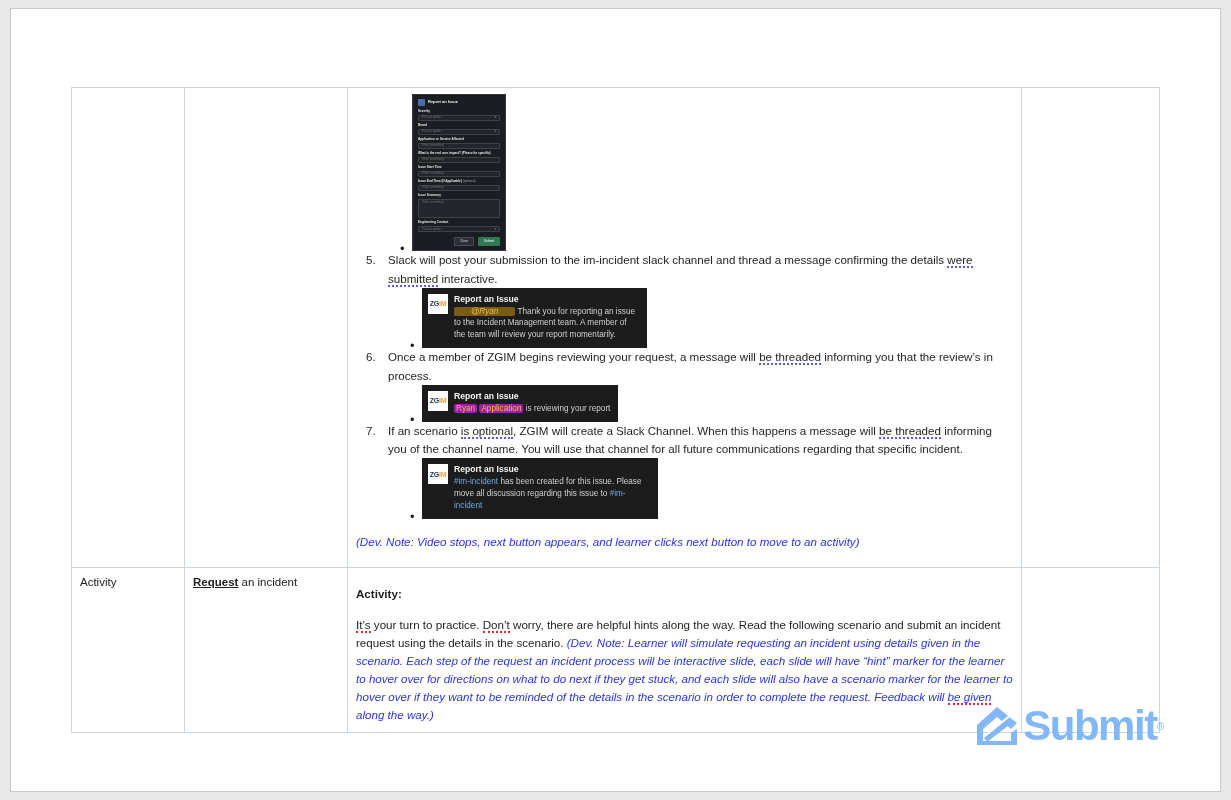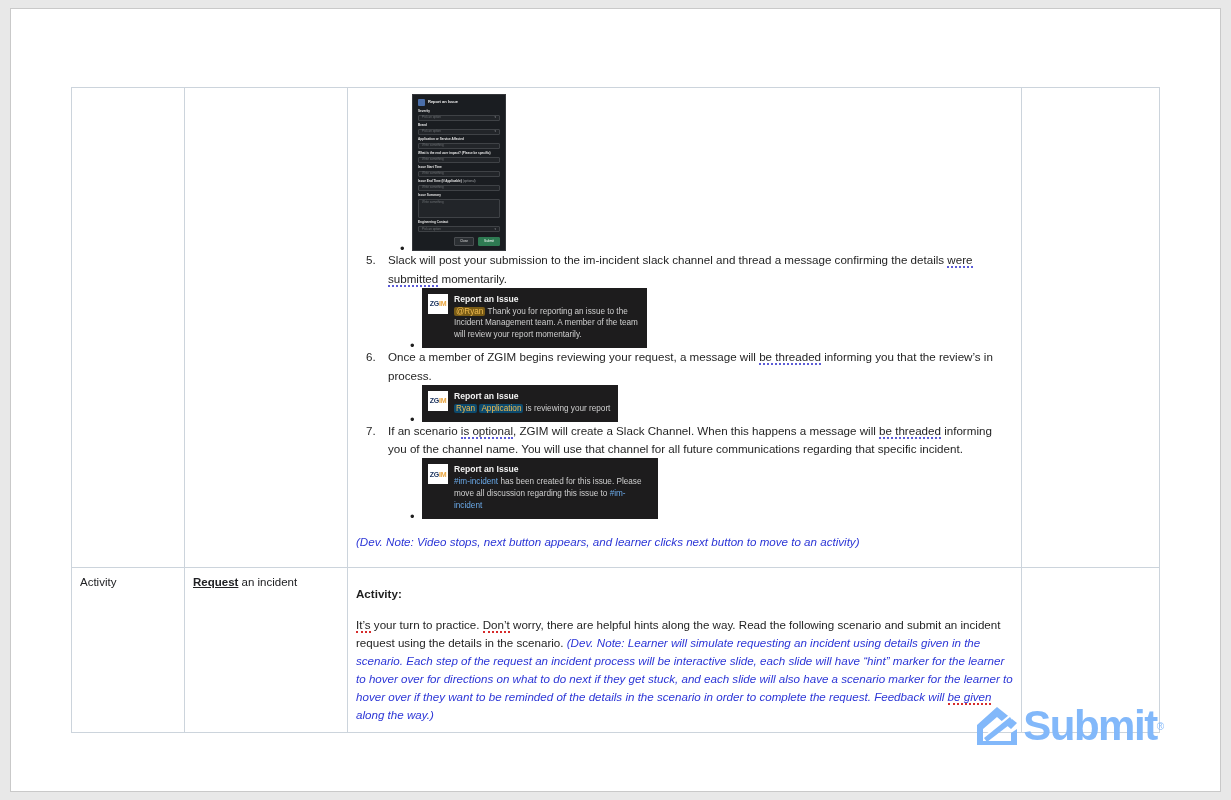--- a/index.html
+++ b/index.html
@@ -127,25 +127,26 @@
   }
   .slack-text {
     color: #cfcfcf;
     font-size: 8.2px;
     line-height: 1.45;
     max-width: 185px;
   }
   .mention {
     background: #7a5c16;
     color: #f0bb4f;
-    padding: 0 2px;
+    padding: 0 17px;
     border-radius: 2px;
+    font-style: italic;
   }
   .name-hl {
-    background: #0c4a6e;
+    background: #a21caf;
     color: #f0bb4f;
     padding: 0 2px;
     border-radius: 2px;
     margin-top: 24px;
   }
   .chan { color: #6aa9e8; }
 
   
   .slack-modal {
     width: 94px;
@@ -300,21 +301,21 @@
                   <span class="sm-btn primary">Submit</span>
                 </div>
               </div>
             </li>
           </ul>
 
           <ol class="steps">
 
             <li>
               <span class="num">5.</span>
-              <span>Slack will post your submission to the im-incident slack channel and thread a message confirming the details </span><span class="grammar">were submitted</span><span> momentarily.</span>
+              <span>Slack will post your submission to the im-incident slack channel and thread a message confirming the details </span><span class="grammar">were submitted</span><span> interactive.</span>
               <ul class="sub">
                 <li>
                   <div class="slack-card">
                     <div class="slack-row">
                       <span class="zgim-logo">
                           <span class="zg">ZG</span>
                           <span class="im">IM</span>
                         </span>
                       <div class="slack-body">
                         <div class="slack-title">Report an Issue</div>

